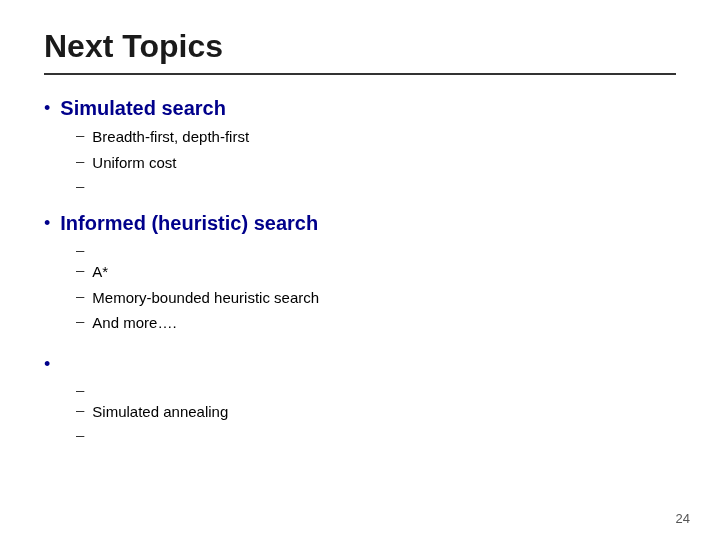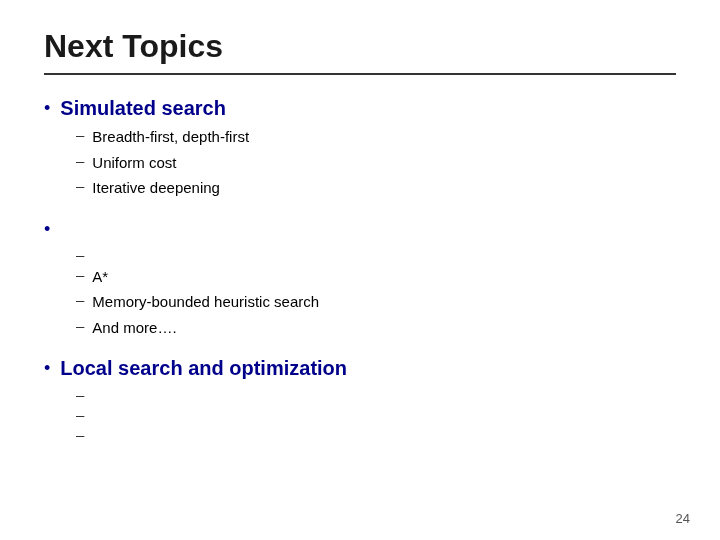--- a/index.html
+++ b/index.html
@@ -109,28 +109,28 @@
       <div class="sub-item">
         <span class="sub-dash">–</span>
         <span class="sub-text">Breadth-first, depth-first</span>
       </div>
       <div class="sub-item">
         <span class="sub-dash">–</span>
         <span class="sub-text">Uniform cost</span>
       </div>
       <div class="sub-item">
         <span class="sub-dash">–</span>
-        <span class="sub-text">Iterative deepening</span>
       </div>
     </div>
   </div>
 
   <div class="bullet-section">
     <div class="bullet-item">
       <span class="bullet-dot">•</span>
+      <span class="bullet-label">Informed (heuristic) search</span>
     </div>
     <div class="sub-items">
       <div class="sub-item">
         <span class="sub-dash">–</span>
       </div>
       <div class="sub-item">
         <span class="sub-dash">–</span>
         <span class="sub-text">A*</span>
       </div>
       <div class="sub-item">
@@ -140,28 +140,28 @@
       <div class="sub-item">
         <span class="sub-dash">–</span>
         <span class="sub-text">And more….</span>
       </div>
     </div>
   </div>
 
   <div class="bullet-section">
     <div class="bullet-item">
       <span class="bullet-dot">•</span>
-      <span class="bullet-label">Local search and optimization</span>
     </div>
     <div class="sub-items">
       <div class="sub-item">
         <span class="sub-dash">–</span>
       </div>
       <div class="sub-item">
         <span class="sub-dash">–</span>
+        <span class="sub-text">Simulated annealing</span>
       </div>
       <div class="sub-item">
         <span class="sub-dash">–</span>
       </div>
     </div>
   </div>
 
   <div class="page-number">24</div>
 </div>
 

